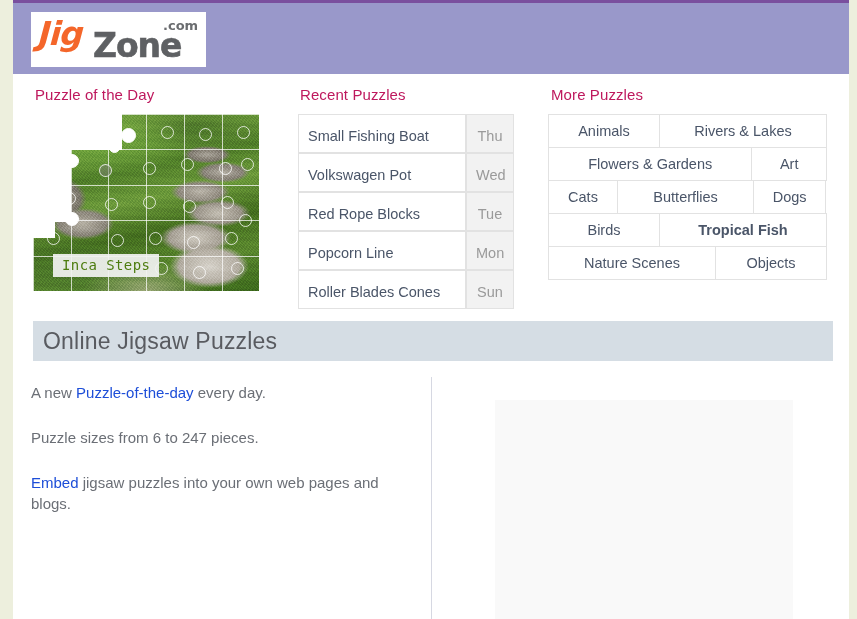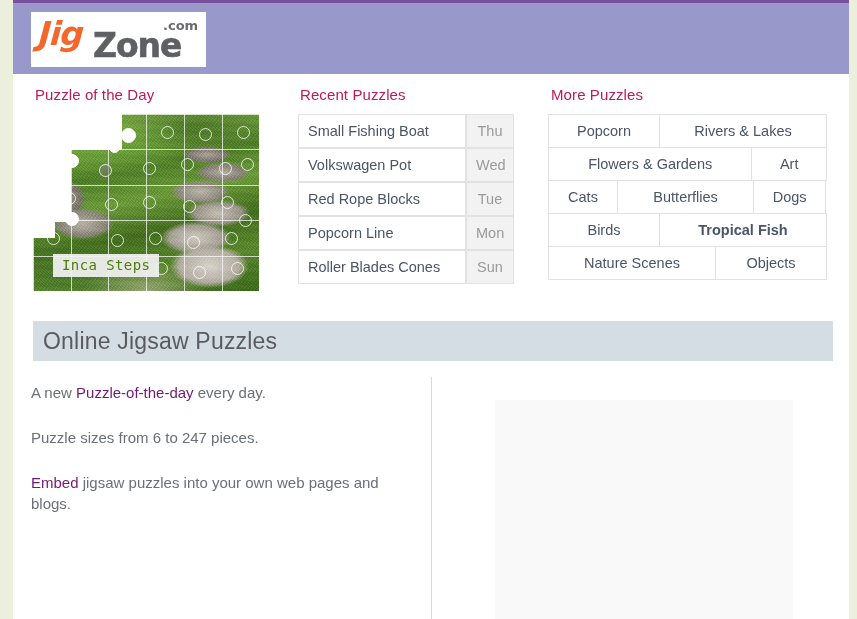--- a/index.html
+++ b/index.html
@@ -151,21 +151,21 @@
   
   .recent-table {
     border-collapse: separate;
     border-spacing: 0;
     width: 216px;
     table-layout: fixed;
   }
   .recent-table td {
     border: 1px solid #e2e2e2;
     font-size: 14.5px;
-    padding: 7px 9px 8px 9px;
+    padding: 13px 9px 8px 9px;
     height: 34px;
     vertical-align: middle;
   }
   .recent-name {
     color: #4a5568;
     background: #ffffff;
     width: 168px;
     white-space: nowrap;
   }
   .recent-day {
@@ -216,21 +216,21 @@
     left: 31px; top: 382px;
     width: 385px;
   }
   .body-p {
     font-size: 15px;
     color: #6b6f76;
     line-height: 21px;
     margin: 0 0 24px 0;
   }
   .body-p:last-child { margin-bottom: 0; }
-  .link { color: #701a75; }
+  .link { color: #1d4ed8; }
 
   .vdivider {
     position: absolute;
     left: 431px; top: 377px;
     width: 1px; height: 242px;
     background: #d6d8e2;
   }
 
   .ad-box {
     position: absolute;
@@ -333,21 +333,21 @@
             <td class="recent-day">Sun</td>
           </tr>
         </tbody>
     </table>
   </div>
 
   <div class="col col-more">
     <div class="col-title">More Puzzles</div>
     <div class="more-grid" id="more-grid">
         <div class="more-row">
-          <div class="more-cell" style="width: 40%;">Popcorn</div>
+          <div class="more-cell" style="width: 40%;">Animals</div>
           <div class="more-cell" style="width: 60%;">Rivers &amp; Lakes</div>
         </div>
         <div class="more-row">
           <div class="more-cell" style="width: 73%;">Flowers &amp; Gardens</div>
           <div class="more-cell" style="width: 27%;">Art</div>
         </div>
         <div class="more-row">
           <div class="more-cell" style="width: 25%;">Cats</div>
           <div class="more-cell" style="width: 49%;">Butterflies</div>
           <div class="more-cell" style="width: 26%;">Dogs</div>

